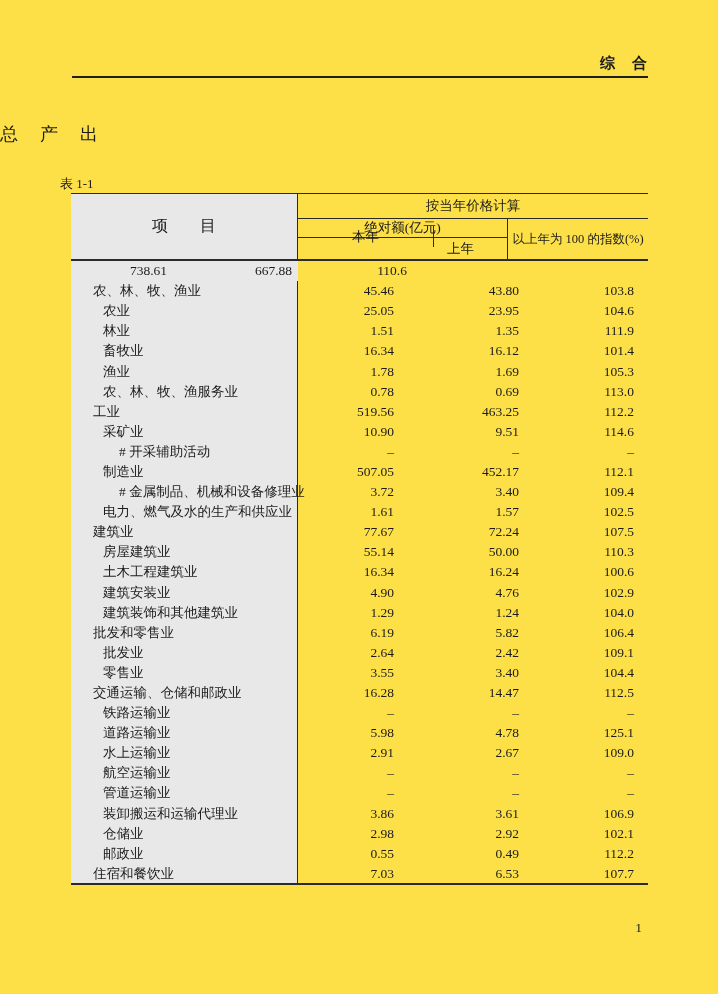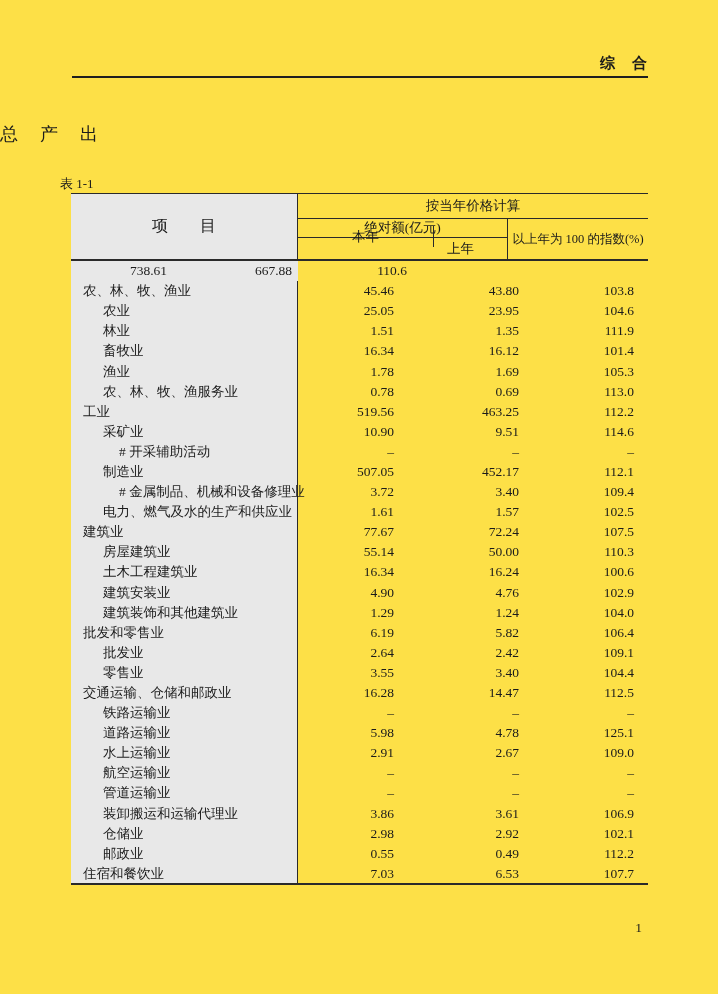--- a/index.html
+++ b/index.html
@@ -40,21 +40,21 @@
   .tbody {
     position:absolute; left:0; top:67px; width:577px; height:623px;
     display:flex; flex-direction:column;
   }
   .row { flex:1; display:flex; align-items:center; }
   .c-label {
     width:227px; align-self:stretch; display:flex; align-items:center;
     border-right:1px solid #2a2a2a; box-sizing:border-box; white-space:nowrap;
   }
   .lvl-0 { padding-left:7px; }
-  .lvl-1 { padding-left:12px; }
+  .lvl-1 { padding-left:22px; }
   .lvl-2 { padding-left:32px; }
   .lvl-3 { padding-left:48px; }
   .c-num { text-align:right; white-space:nowrap; }
   .c1 { width:96px; }
   .c2 { width:125px; }
   .c3 { width:115px; }
 </style>
 </head>
 <body>
 

